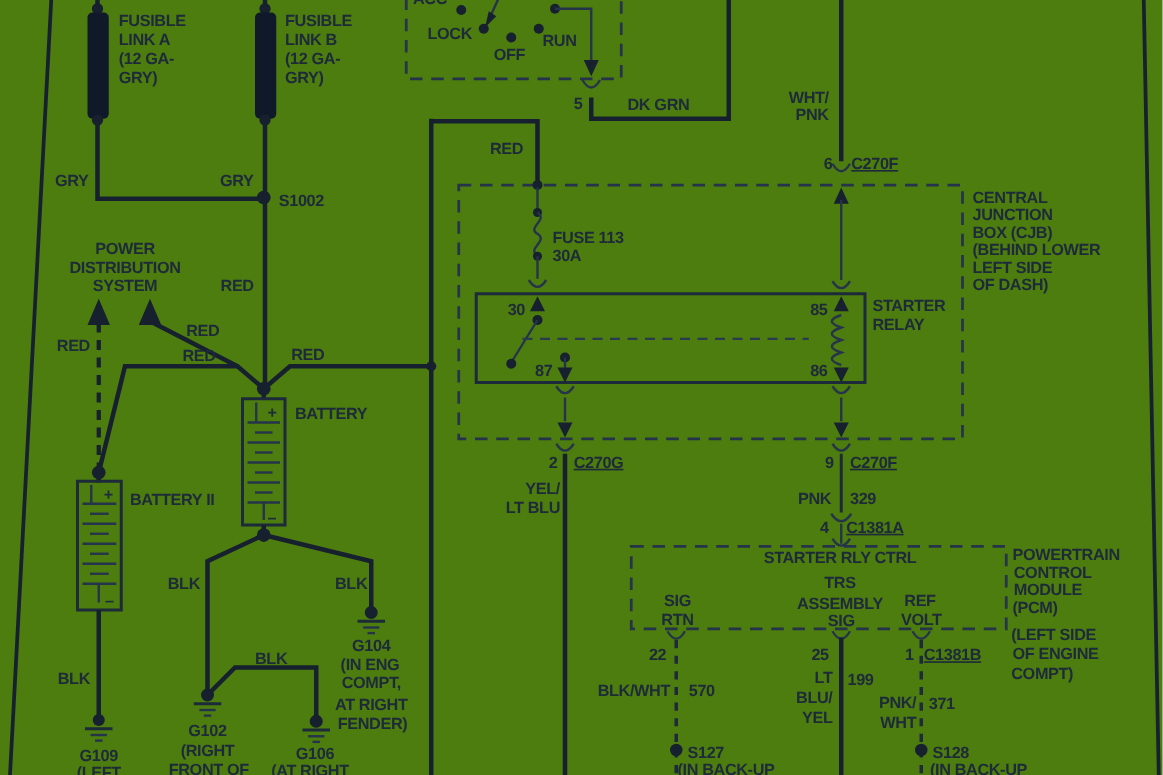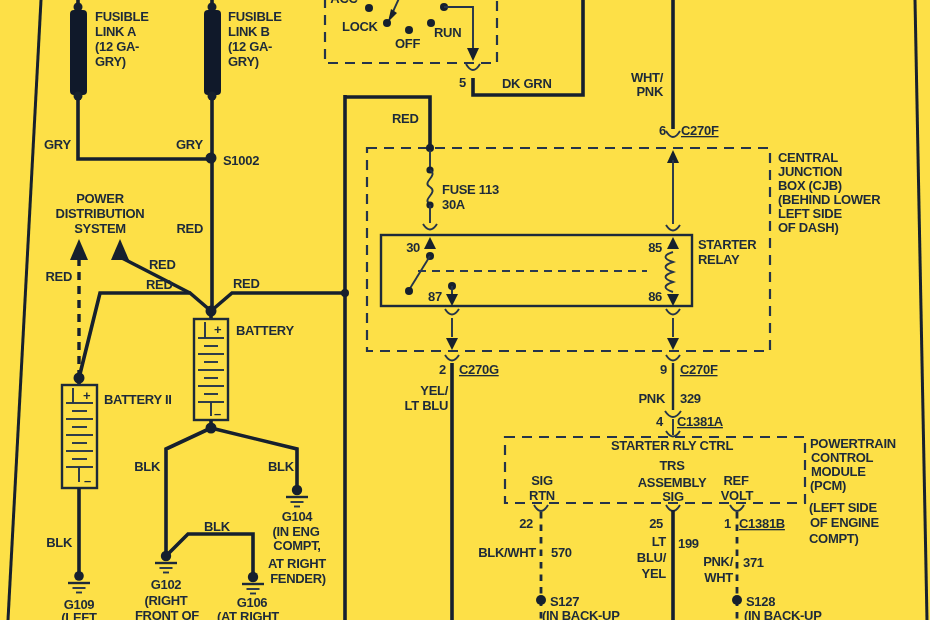--- a/index.html
+++ b/index.html
@@ -1,16 +1,16 @@
 <!DOCTYPE html>
 <html><head>
 <meta charset="utf-8">
 <style>
   html,body{margin:0;padding:0;background:#dfe6ee;}
-  #stage{position:relative;width:930px;height:620px;background:#fde047;overflow:hidden;
+  #stage{position:relative;width:930px;height:620px;background:#4d7c0f;overflow:hidden;
          font-family:"Liberation Sans",sans-serif;}
   svg{position:absolute;left:0;top:0;}
   .t{font:700 13px "Liberation Sans",sans-serif;fill:#1d2a3a;letter-spacing:-0.3px;}
   .tc{text-anchor:middle;}
   .tr{text-anchor:end;}
   .u{text-decoration:underline;}
   .w4{stroke:#16202e;stroke-width:3.6;fill:none;stroke-linecap:butt;}
   .w3{stroke:#16202e;stroke-width:3;fill:none;}
   .w2{stroke:#25344a;stroke-width:1.9;fill:none;}
   .w25{stroke:#1d2a3a;stroke-width:2.4;fill:none;}

